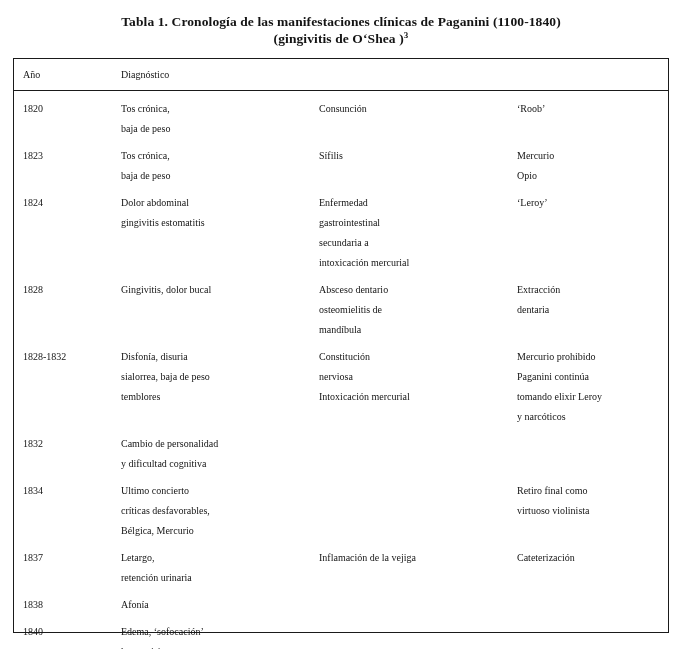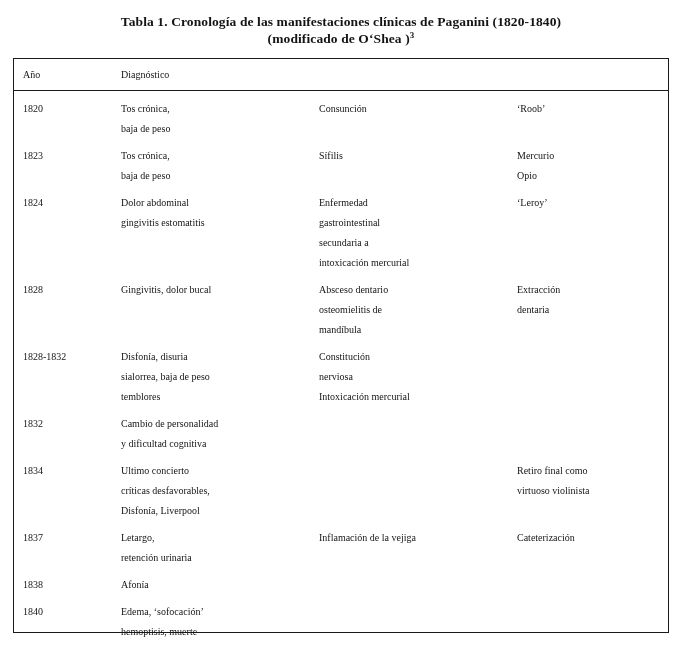--- a/index.html
+++ b/index.html
@@ -63,22 +63,22 @@
     padding-right: 10px;
   }
   .year-cell { white-space: nowrap; }
 </style>
 </head>
 <body>
 
 <div class="page">
 
   <div class="title-block">
-    <div class="title-line1">Tabla 1. Cronología de las manifestaciones clínicas de Paganini (1820-1840)</div>
-    <div class="title-line2"><span>(modificado de O‘Shea )</span><sup>3</sup></div>
+    <div class="title-line1">Tabla 1. Cronología de las manifestaciones clínicas de Paganini (1100-1840)</div>
+    <div class="title-line2"><span>(gingivitis de O‘Shea )</span><sup>3</sup></div>
   </div>
 
   <div class="table-box">
 
     <div class="grid-row header-row">
       <div class="cell">Año</div>
       <div class="cell">Diagnóstico</div>
     </div>
 
     <div class="body-rows">
@@ -122,35 +122,39 @@
       </div>
 
       <div class="grid-row data-row">
         <div class="cell year-cell">1828-1832</div>
         <div class="cell">Disfonía, disuria
 sialorrea, baja de peso
 temblores</div>
         <div class="cell">Constitución
 nerviosa
 Intoxicación mercurial</div>
+        <div class="cell">Mercurio prohibido
+Paganini continúa
+tomando elixir Leroy
+y narcóticos</div>
       </div>
 
       <div class="grid-row data-row">
         <div class="cell year-cell">1832</div>
         <div class="cell">Cambio de personalidad
 y dificultad cognitiva</div>
         <div class="cell"></div>
         <div class="cell"></div>
       </div>
 
       <div class="grid-row data-row">
         <div class="cell year-cell">1834</div>
         <div class="cell">Ultimo concierto
 críticas desfavorables,
-Disfonía, Liverpool</div>
+Bélgica, Mercurio</div>
         <div class="cell"></div>
         <div class="cell">Retiro final como
 virtuoso violinista</div>
       </div>
 
       <div class="grid-row data-row">
         <div class="cell year-cell">1837</div>
         <div class="cell">Letargo,
 retención urinaria</div>
         <div class="cell">Inflamación de la vejiga</div>

